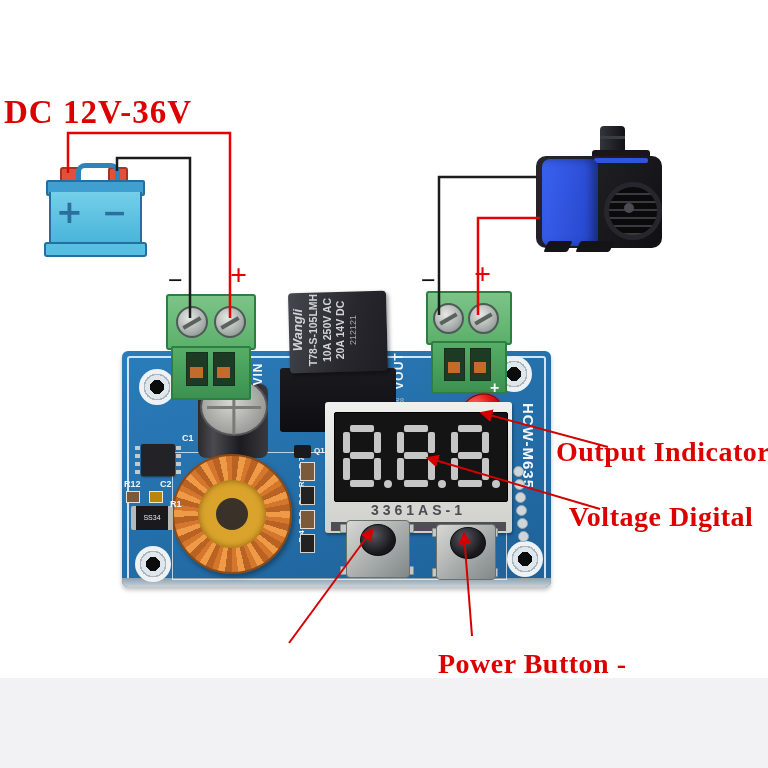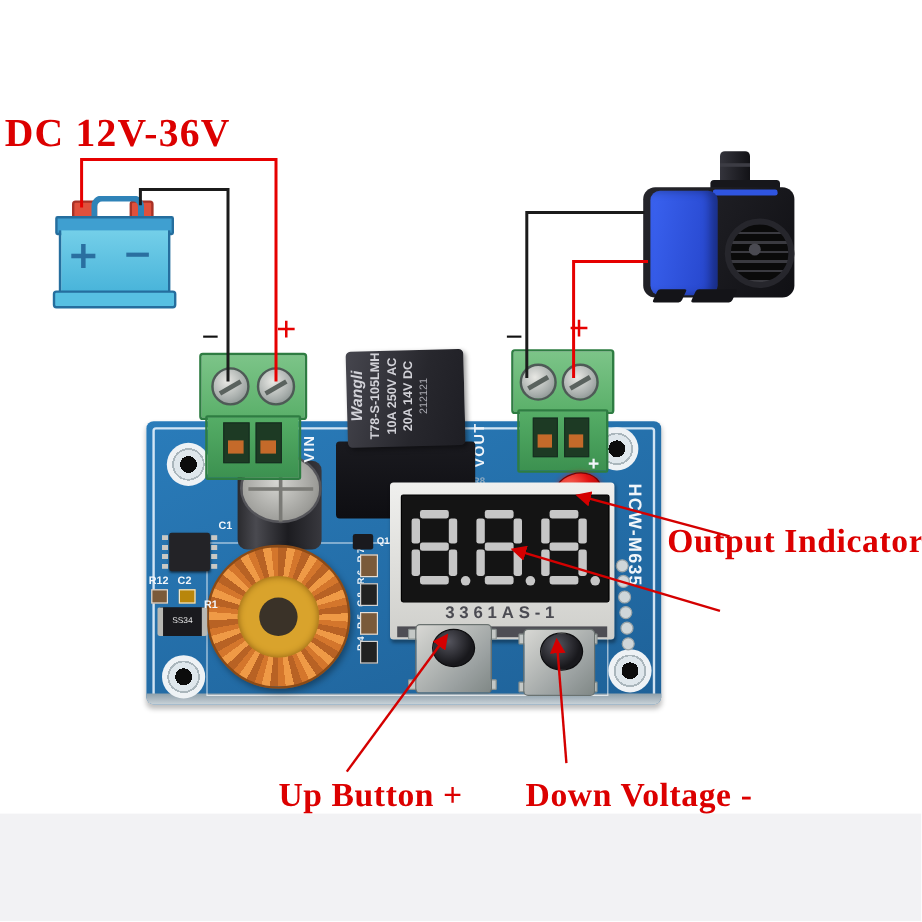--- a/index.html
+++ b/index.html
@@ -134,21 +134,21 @@
   </div>
 
   <div class="ic" style="left:141px;top:444px;width:34px;height:32px;"></div>
   <div class="ic-pins" style="left:135px;top:446px;height:28px;"></div>
   <div class="ic-pins" style="left:176px;top:446px;height:28px;"></div>
 
   <div class="smd" style="left:131px;top:506px;width:32px;height:24px;font-size:7px;line-height:24px;">SS34</div>
 
   <div class="silk" style="left:182px;top:433px;font-size:9px;">C1</div>
   <div class="silk" style="left:124px;top:479px;font-size:9px;">R12</div>
-  <div class="silk" style="left:148px;top:479px;font-size:9px;">C2</div>
+  <div class="silk" style="left:160px;top:479px;font-size:9px;">C2</div>
   <div class="silk" style="left:170px;top:479px;font-size:9px;margin-top:20px;">R1</div>
   <div class="smd-box" style="left:126px;top:491px;width:12px;height:10px;"></div>
   <div class="smd-box" style="left:149px;top:491px;width:12px;height:10px;background:#b8860b;"></div>
 
   <div class="silk" style="left:246px;top:494px;font-size:8px;transform:rotate(-90deg);width:110px;text-align:center;letter-spacing:2px;">R4 R5 C8 R6 R7</div>
   <div class="smd-box" style="left:300px;top:462px;width:13px;height:17px;"></div>
   <div class="smd-box" style="left:300px;top:486px;width:13px;height:17px;background:#222;"></div>
   <div class="smd-box" style="left:300px;top:510px;width:13px;height:17px;"></div>
   <div class="smd-box" style="left:300px;top:534px;width:13px;height:17px;background:#222;"></div>
   <div class="abs" style="left:294px;top:445px;width:17px;height:13px;background:#1a1a1e;border-radius:2px;"></div>
@@ -272,15 +272,15 @@
     <path d="M472,636 L464,534" fill="none" stroke="#d40000" stroke-width="2" marker-end="url(#arr)"></path>
   </svg>
 
   <div class="wire-sign" style="left:168px;top:266px;font-size:26px;color:#111;">−</div>
   <div class="wire-sign" style="left:230px;top:258px;font-size:30px;color:#e60000;">+</div>
   <div class="wire-sign" style="left:421px;top:266px;font-size:26px;color:#111;">−</div>
   <div class="wire-sign" style="left:474px;top:257px;font-size:30px;color:#e60000;">+</div>
 
   <div class="red-label" style="left:4px;top:94px;font-size:33px;letter-spacing:1px;">DC 12V-36V</div>
   <div class="red-label" style="left:556px;top:436px;font-size:28px;">Output Indicator</div>
-  <div class="red-label" style="left:232px;top:648px;font-size:28px;">Up Button +</div>
-  <div class="red-label" style="left:438px;top:648px;font-size:28px;">Down Voltage -</div>
+  <div class="red-label" style="left:558px;top:501px;width:206px;text-align:center;font-size:28px;">Voltage Digital</div>
+  <div class="red-label" style="left:438px;top:648px;font-size:28px;">Power Button -</div>
 </div>
 
 </body></html>

